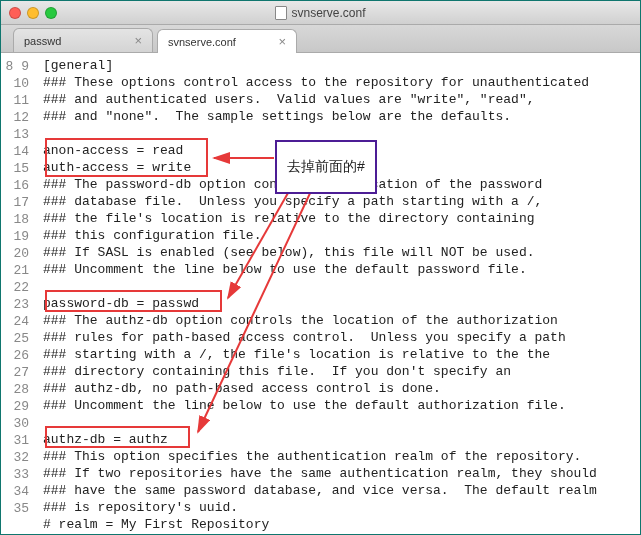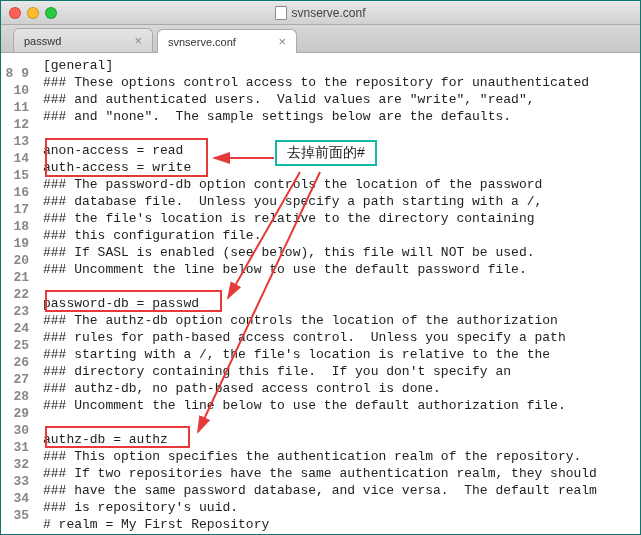--- a/index.html
+++ b/index.html
@@ -70,43 +70,42 @@
       overflow: hidden;
       font-family: Menlo, Monaco, "Courier New", monospace;
       font-size: 13px;
       line-height: 17px;
       position: relative;
     }
     .gutter {
       width: 34px;
       text-align: right;
       color: #888;
-      padding: 12px 6px 0 0;
+      padding: 5px 6px 0 0;
       background: #fff;
       user-select: none;
-      font-weight: bold;
     }
     .code {
       padding: 4px 0 0 8px;
       color: #222;
       white-space: pre;
       flex: 1;
       position: relative;
     }
     .annotation-box {
       position: absolute;
       border: 2px solid #e63939;
       background: rgba(255,255,255,0.0);
       z-index: 5;
     }
     .annotation-label {
       position: absolute;
-      border: 2px solid #14b8a6;
+      border: 2px solid #4c1d95;
       background: #fff;
-      padding: 2px 10px;
+      padding: 16px 10px;
       font-family: "Hiragino Sans GB", "Microsoft YaHei", sans-serif;
       font-size: 14px;
       color: #222;
       z-index: 6;
     }
     svg.arrows {
       position: absolute; left: 0; top: 0;
       width: 641px; height: 535px;
       pointer-events: none;
       z-index: 4;

